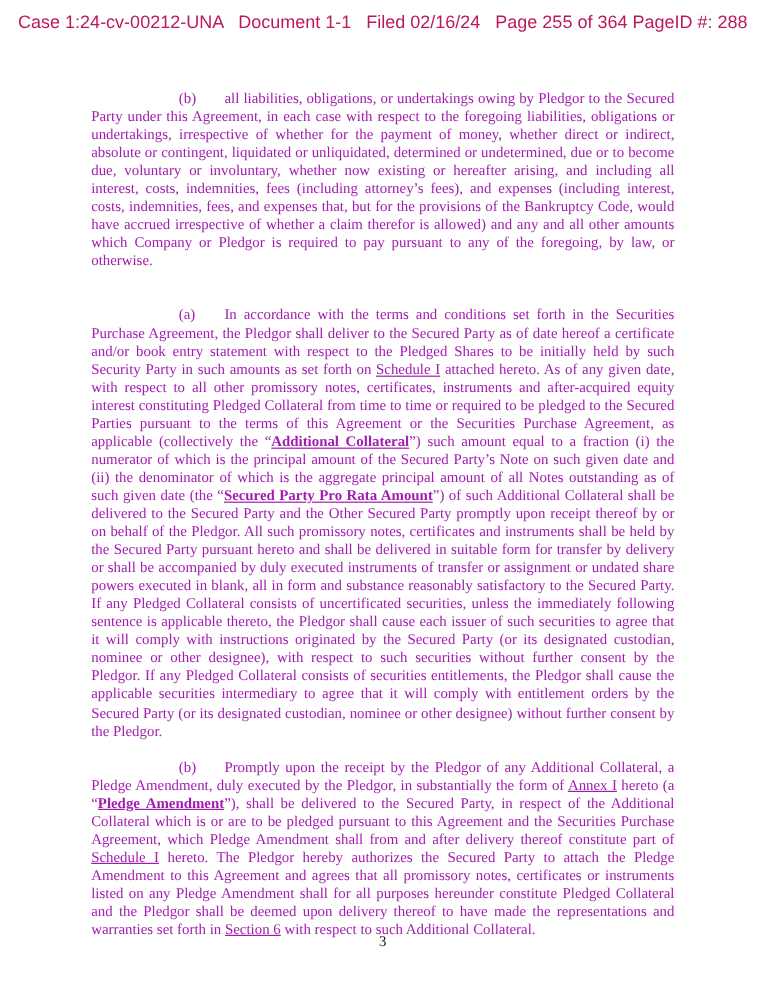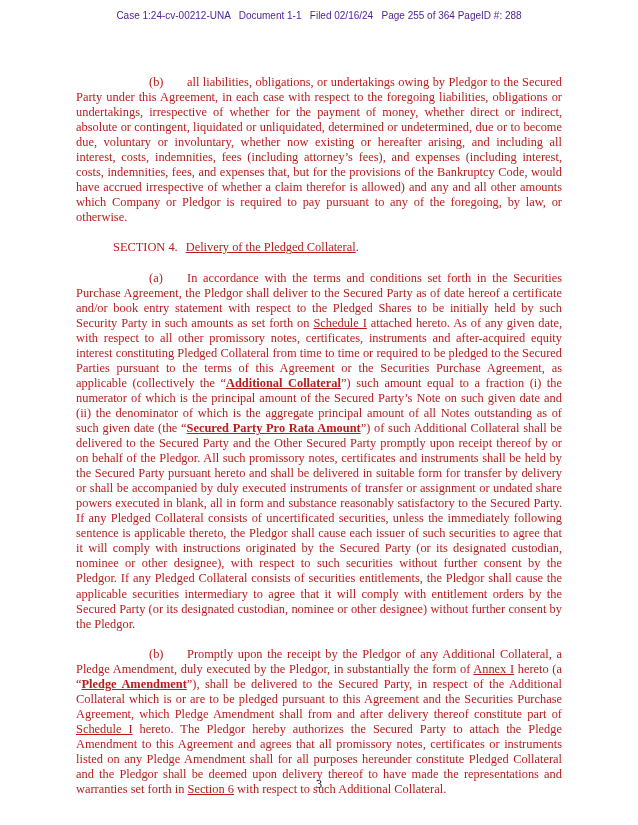--- a/index.html
+++ b/index.html
@@ -1,24 +1,24 @@
 <!DOCTYPE html>
 <html><head>
 <meta charset="utf-8">
 <style>
   html, body { margin: 0; padding: 0; background: #ffffff; }
   body { width: 638px; height: 825px; position: relative; overflow: hidden; }
   .header {
     position: absolute; top: 10px; left: 0; width: 638px; text-align: center;
-    font-family: "Liberation Sans", sans-serif; font-size: 10px; color: #4c1d95;
+    font-family: "Liberation Sans", sans-serif; font-size: 15px; color: #be185d;
     white-space: pre;
   }
   .page {
     position: absolute; left: 76px; top: 75px; width: 486px;
-    font-family: "Liberation Serif", serif; font-size: 12.4px; line-height: 15.05px; color: #b91c1c;
+    font-family: "Liberation Serif", serif; font-size: 12.4px; line-height: 15.05px; color: #a21caf;
   }
   .para { text-align: justify; margin: 0; }
   .indent { text-indent: 73px; }
   .gap { height: 15px; }
   .tab { display: inline-block; width: 38px; text-indent: 0; }
   .section-heading { margin: 0; padding-left: 37px; }
   .section-heading .tab2 { display: inline-block; width: 8px; }
   u { text-decoration: underline; }
   b { font-weight: bold; text-decoration: underline; }
   .pagenum {
@@ -30,21 +30,20 @@
 <body>
 
 <div class="header">Case 1:24-cv-00212-UNA   Document 1-1   Filed 02/16/24   Page 255 of 364 PageID #: 288</div>
 
 <div class="page">
 
   <p class="para indent"><span class="tab">(b)</span><span>all liabilities, obligations, or undertakings owing by Pledgor to the Secured Party under this Agreement, in each case with respect to the foregoing liabilities, obligations or undertakings, irrespective of whether for the payment of money, whether direct or indirect, absolute or contingent, liquidated or unliquidated, determined or undetermined, due or to become due, voluntary or involuntary, whether now existing or hereafter arising, and including all interest, costs, indemnities, fees (including attorney’s fees), and expenses (including interest, costs, indemnities, fees, and expenses that, but for the provisions of the Bankruptcy Code, would have accrued irrespective of whether a claim therefor is allowed) and any and all other amounts which Company or Pledgor is required to pay pursuant to any of the foregoing, by law, or otherwise.</span></p>
 
   <div class="gap"></div>
 
-  <p class="section-heading"><span>SECTION 4.</span><span class="tab2"></span><u>Delivery of the Pledged Collateral</u><span>.</span></p>
 
   <div class="gap"></div>
 
   <p class="para indent"><span class="tab">(a)</span><span>In accordance with the terms and conditions set forth in the Securities Purchase Agreement, the Pledgor shall deliver to the Secured Party as of date hereof a certificate and/or book entry statement with respect to the Pledged Shares to be initially held by such Security Party in such amounts as set forth on </span><u>Schedule I</u><span> attached hereto. As of any given date, with respect to all other promissory notes, certificates, instruments and after-acquired equity interest constituting Pledged Collateral from time to time or required to be pledged to the Secured Parties pursuant to the terms of this Agreement or the Securities Purchase Agreement, as applicable (collectively the “</span><b>Additional Collateral</b><span>”) such amount equal to a fraction (i) the numerator of which is the principal amount of the Secured Party’s Note on such given date and (ii) the denominator of which is the aggregate principal amount of all Notes outstanding as of such given date (the “</span><b>Secured Party Pro Rata Amount</b><span>”) of such Additional Collateral shall be delivered to the Secured Party and the Other Secured Party promptly upon receipt thereof by or on behalf of the Pledgor. All such promissory notes, certificates and instruments shall be held by the Secured Party pursuant hereto and shall be delivered in suitable form for transfer by delivery or shall be accompanied by duly executed instruments of transfer or assignment or undated share powers executed in blank, all in form and substance reasonably satisfactory to the Secured Party. If any Pledged Collateral consists of uncertificated securities, unless the immediately following sentence is applicable thereto, the Pledgor shall cause each issuer of such securities to agree that it will comply with instructions originated by the Secured Party (or its designated custodian, nominee or other designee), with respect to such securities without further consent by the Pledgor. If any Pledged Collateral consists of securities entitlements, the Pledgor shall cause the applicable securities intermediary to agree that it will comply with entitlement orders by the Secured Party (or its designated custodian, nominee or other designee) without further consent by the Pledgor.</span></p>
 
   <div class="gap"></div>
 
   <p class="para indent"><span class="tab">(b)</span><span>Promptly upon the receipt by the Pledgor of any Additional Collateral, a Pledge Amendment, duly executed by the Pledgor, in substantially the form of </span><u>Annex I</u><span> hereto (a “</span><b>Pledge Amendment</b><span>”), shall be delivered to the Secured Party, in respect of the Additional Collateral which is or are to be pledged pursuant to this Agreement and the Securities Purchase Agreement, which Pledge Amendment shall from and after delivery thereof constitute part of </span><u>Schedule I</u><span> hereto. The Pledgor hereby authorizes the Secured Party to attach the Pledge Amendment to this Agreement and agrees that all promissory notes, certificates or instruments listed on any Pledge Amendment shall for all purposes hereunder constitute Pledged Collateral and the Pledgor shall be deemed upon delivery thereof to have made the representations and warranties set forth in </span><u>Section 6</u><span> with respect to such Additional Collateral.</span></p>
 
 </div>

